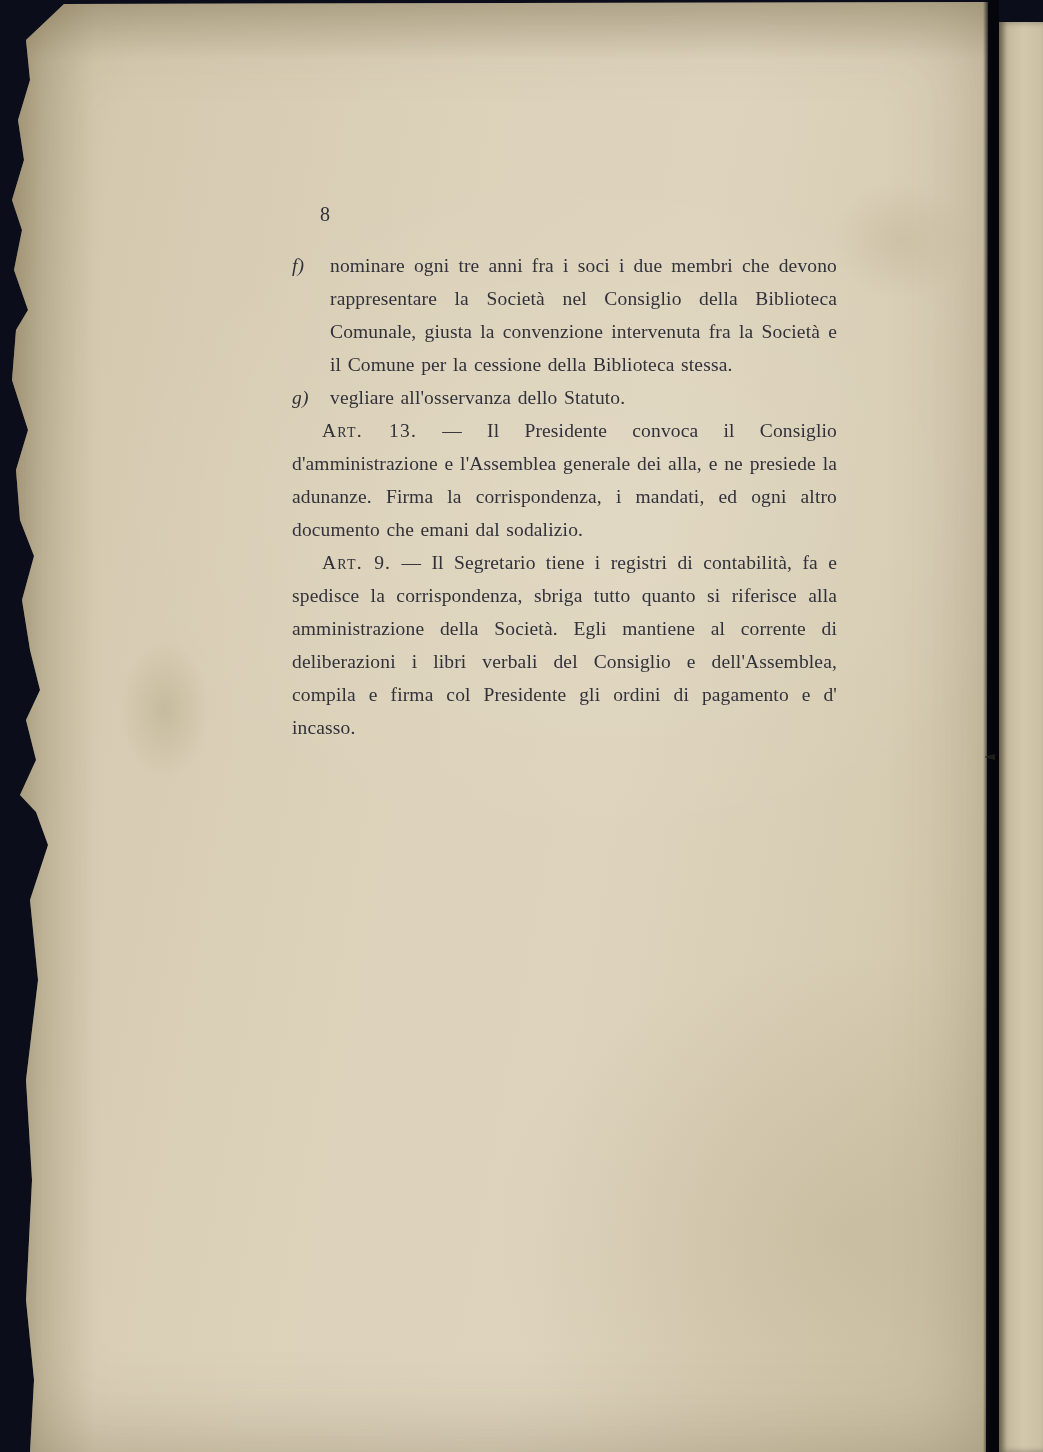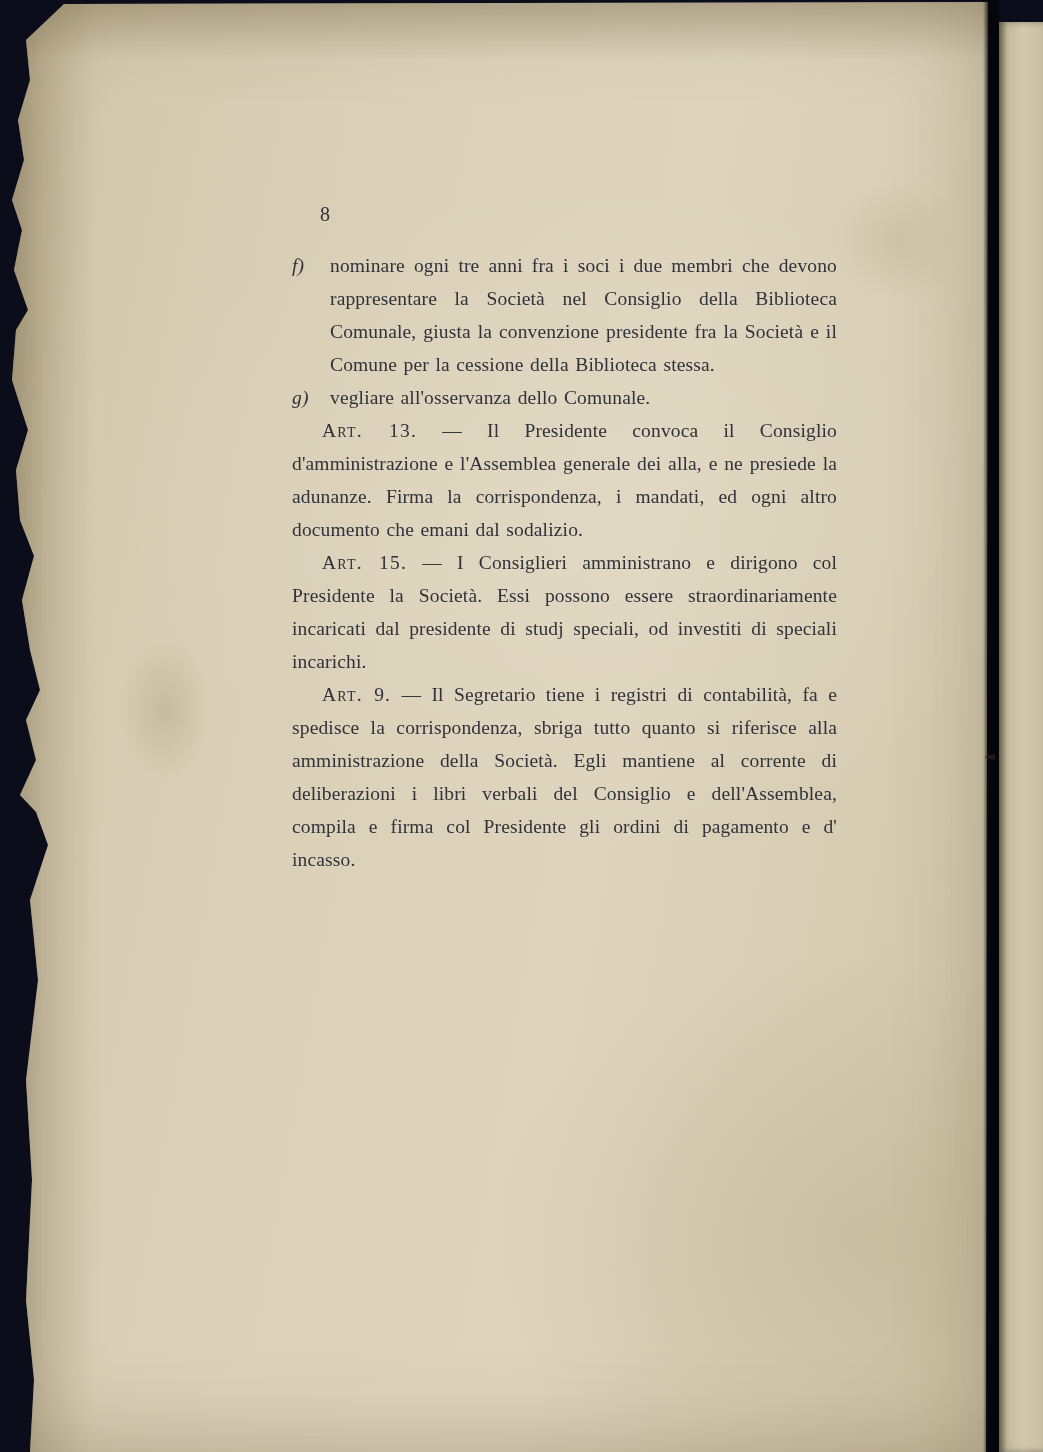--- a/index.html
+++ b/index.html
@@ -110,38 +110,34 @@
     <div class="top-shade"></div>
     <div class="stain a"></div>
     <div class="stain b"></div>
 
     <div class="text-block">
 
       <span class="page-number">8</span>
 
       <p class="list-item">
         <span class="item-label">f)</span>
-        <span>nominare ogni tre anni fra i soci i due membri che devono rappresentare la Società nel Consiglio della Biblioteca Comunale, giusta la convenzione presidente fra la Società e il Comune per la cessione della Biblioteca stessa.</span>
+        <span>nominare ogni tre anni fra i soci i due membri che devono rappresentare la Società nel Consiglio della Biblioteca Comunale, giusta la convenzione intervenuta fra la Società e il Comune per la cessione della Biblioteca stessa.</span>
       </p>
 
       <p class="list-item">
         <span class="item-label">g)</span>
-        <span>vegliare all'osservanza dello Comunale.</span>
+        <span>vegliare all'osservanza dello Statuto.</span>
       </p>
 
       <p class="article">
         <span class="art-heading">Art. 13.</span>
         <span>— Il Presidente convoca il Consiglio d'amministrazione e l'Assemblea generale dei alla, e ne presiede la adunanze. Firma la corrispondenza, i mandati, ed ogni altro documento che emani dal sodalizio.</span>
       </p>
 
 
-      <p class="article">
-        <span class="art-heading">Art. 15.</span>
-        <span>— I Consiglieri amministrano e dirigono col Presidente la Società. Essi possono essere straordinariamente incaricati dal presidente di studj speciali, od investiti di speciali incarichi.</span>
-      </p>
 
       <p class="article">
         <span class="art-heading">Art. 9.</span>
         <span>— Il Segretario tiene i registri di contabilità, fa e spedisce la corrispondenza, sbriga tutto quanto si riferisce alla amministrazione della Società. Egli mantiene al corrente di deliberazioni i libri verbali del Consiglio e dell'Assemblea, compila e firma col Presidente gli ordini di pagamento e d' incasso.</span>
       </p>
 
     </div>
   </div>
 
   <div class="gap"></div>

